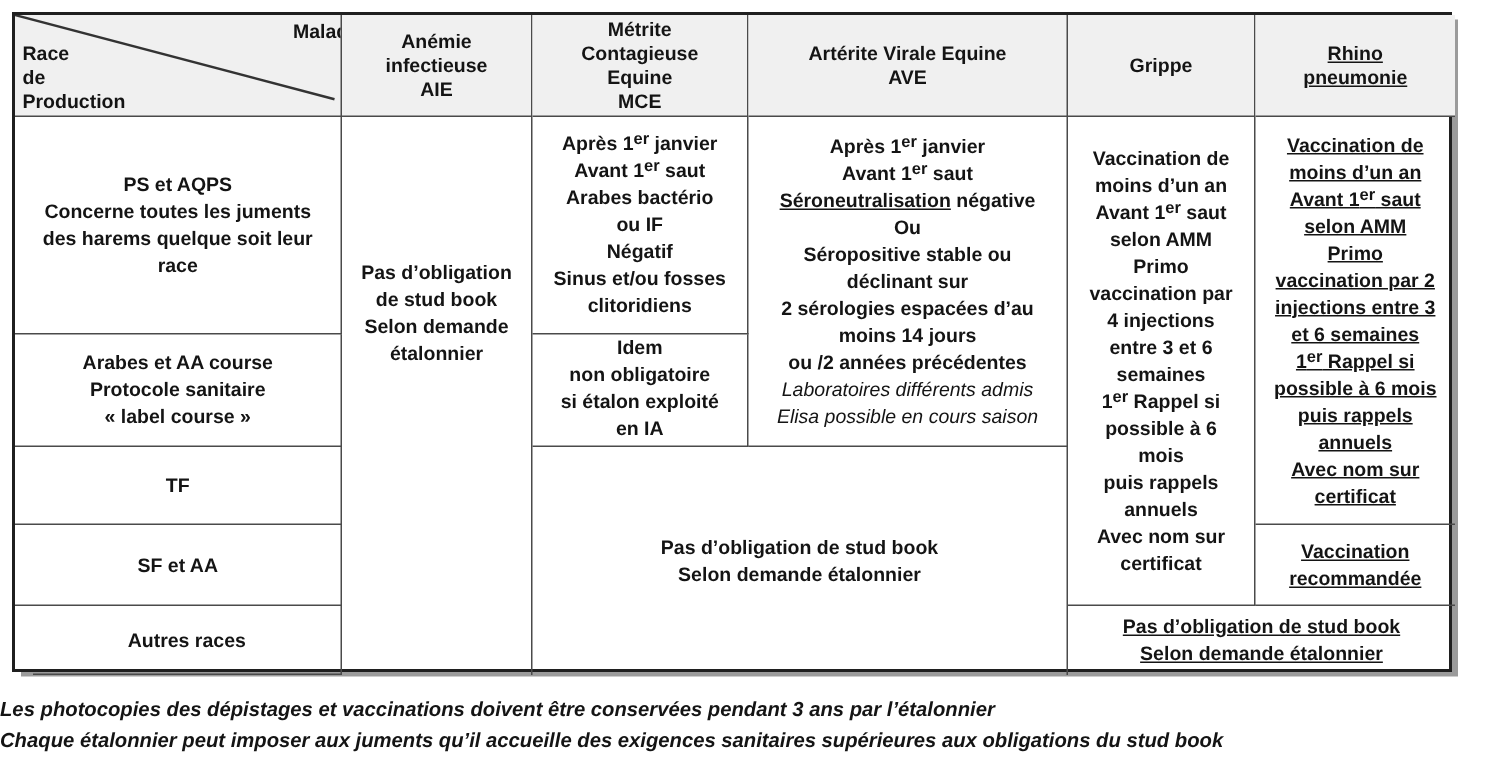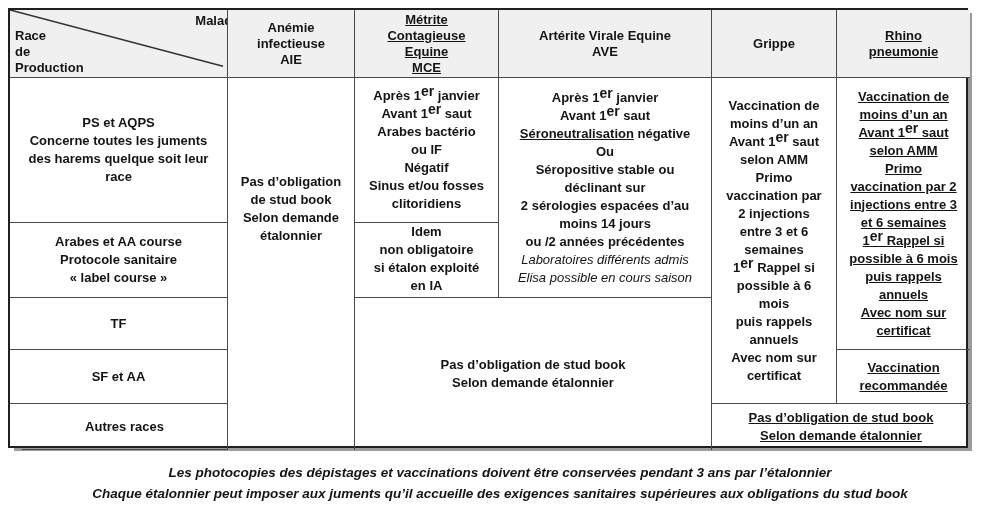--- a/index.html
+++ b/index.html
@@ -33,42 +33,41 @@
     padding:2px 2px;
     overflow:hidden;
   }
   .hdr { background:#f0f0f0; padding:1px; }
   .no-br { border-right:none;text-decoration:underline; }
   .no-bb { border-bottom:none; }
 
   .ln { line-height:18px; white-space:nowrap; }
   .hdr .ln { line-height:16px; }
   .it { font-style:italic; font-weight:normal; }
-  sup { font-size:14px; line-height:0; vertical-align:4px; }
+  sup { font-size:11px; line-height:0; vertical-align:4px; }
   u { text-decoration:underline; }
 
   
   .corner { padding:0; }
   .corner .maladie {
     position:absolute; top:3px; left:16px; width:100%;
     padding-left:80px; box-sizing:border-box;
     text-align:right; line-height:16px;
   }
   .corner .racelabel {
     position:absolute; left:5px; bottom:1px;
     text-align:left; line-height:16px;
   }
   .diag { position:absolute; left:0; top:0; width:100%; height:100%; }
 
   
   .aie-cell { justify-content:flex-start; padding-top:95px; }
 
   .note {
     position:absolute; left:0; top:462px; width:1000px;
-    text-align:center;
     font-weight:bold; font-style:italic;
     font-size:13.5px; line-height:21px;
   }
 </style>
 </head>
 <body>
 
 <div class="sheet">
 
   <div class="tbl">
@@ -84,21 +83,21 @@
           <div class="ln">Production</div>
         </div>
     </div>
 
     <div class="cell hdr" style="grid-row:1; grid-column:2;">
         <div class="ln">Anémie</div>
         <div class="ln">infectieuse</div>
         <div class="ln">AIE</div>
       </div>
 
-    <div class="cell hdr" style="grid-row:1; grid-column:3;text-decoration:underline;">
+    <div class="cell hdr" style="grid-row:1; grid-column:3;">
         <div class="ln">Métrite</div>
         <div class="ln">Contagieuse</div>
         <div class="ln">Equine</div>
         <div class="ln">MCE</div>
       </div>
 
     <div class="cell hdr" style="grid-row:1; grid-column:4;">
         <div class="ln">Artérite Virale Equine</div>
         <div class="ln">AVE</div>
       </div>
@@ -175,21 +174,21 @@
         <div class="ln">Selon demande étalonnier</div>
       </div>
 
     <div class="cell" style="grid-row:2 / 6; grid-column:5;">
         <div class="ln">Vaccination de</div>
         <div class="ln">moins d’un an</div>
         <div class="ln">Avant 1<sup>er</sup> saut</div>
         <div class="ln">selon AMM</div>
         <div class="ln">Primo</div>
         <div class="ln">vaccination par</div>
-        <div class="ln">2 injections</div>
+        <div class="ln">4 injections</div>
         <div class="ln">entre 3 et 6</div>
         <div class="ln">semaines</div>
         <div class="ln">1<sup>er</sup> Rappel si</div>
         <div class="ln">possible à 6</div>
         <div class="ln">mois</div>
         <div class="ln">puis rappels</div>
         <div class="ln">annuels</div>
         <div class="ln">Avec nom sur</div>
         <div class="ln">certificat</div>
       </div>

